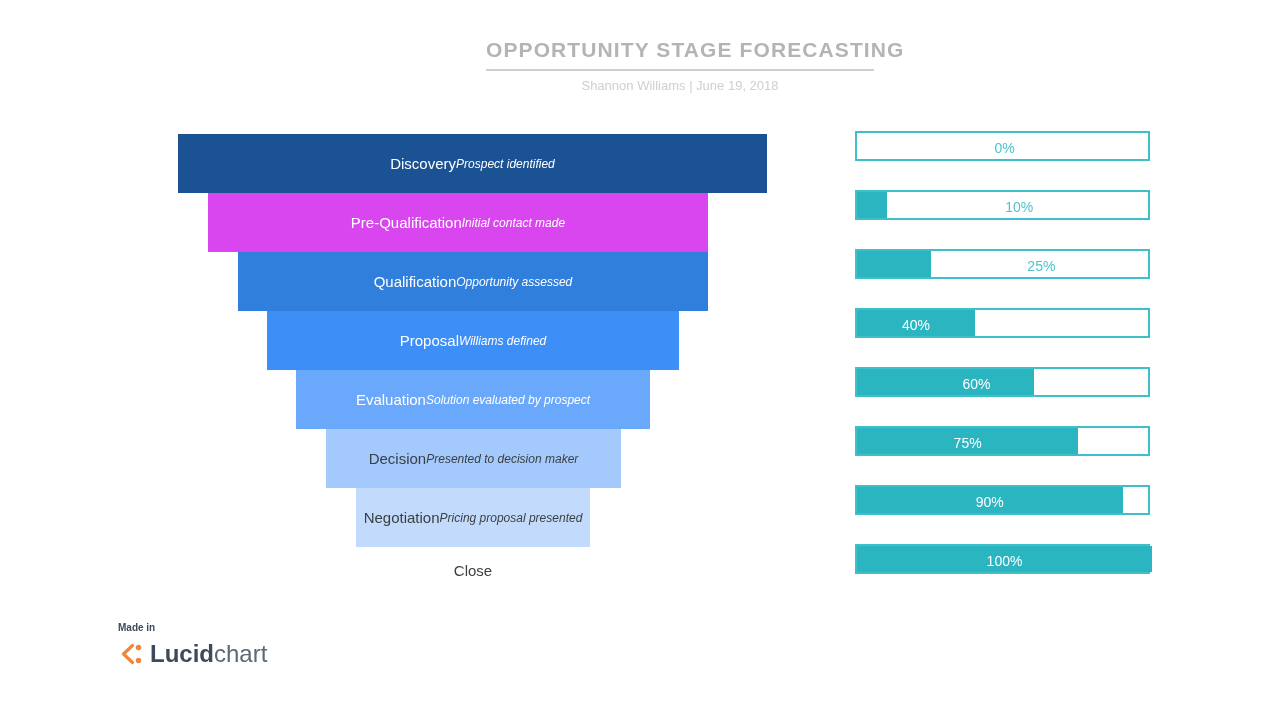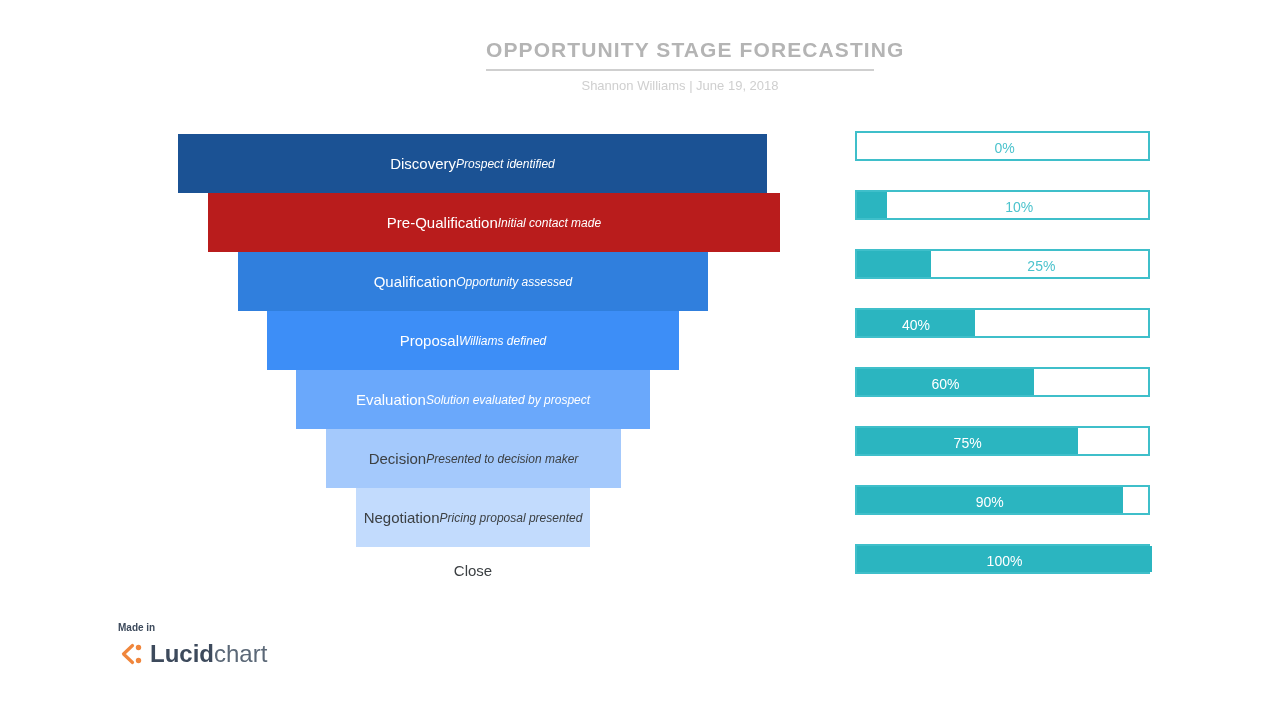--- a/index.html
+++ b/index.html
@@ -183,21 +183,21 @@
 </div>
 
 <div id="funnel">
     <div class="funnel-row">
       <div class="funnel-bar" style="left: 178px; width: 589px; background: rgb(27, 82, 148); color: rgb(255, 255, 255);">
         <div class="funnel-stage-name">Discovery</div>
         <div class="funnel-stage-desc">Prospect identified</div>
       </div>
     </div>
     <div class="funnel-row">
-      <div class="funnel-bar" style="left: 208px; width: 572px; background: #b91c1c; color: rgb(255, 255, 255);">
+      <div class="funnel-bar" style="left: 208px; width: 500px; background: #d946ef; color: rgb(255, 255, 255);">
         <div class="funnel-stage-name">Pre-Qualification</div>
         <div class="funnel-stage-desc">Initial contact made</div>
       </div>
     </div>
     <div class="funnel-row">
       <div class="funnel-bar" style="left: 238px; width: 470px; background: rgb(48, 127, 221); color: rgb(255, 255, 255);">
         <div class="funnel-stage-name">Qualification</div>
         <div class="funnel-stage-desc">Opportunity assessed</div>
       </div>
     </div>
@@ -249,21 +249,21 @@
     </div>
     <div class="progress-row">
       <div class="progress-track" style="border-color: rgb(63, 191, 202);">
         <div class="progress-fill" style="width: 118px; background: rgb(43, 181, 192);"></div>
         <div class="progress-label" style="left: 0px; width: 118px; color: rgb(255, 255, 255);">40%</div>
       </div>
     </div>
     <div class="progress-row">
       <div class="progress-track" style="border-color: rgb(63, 191, 202);">
         <div class="progress-fill" style="width: 177px; background: rgb(43, 181, 192);"></div>
-        <div class="progress-label" style="left: 0px; width: 177px; color: rgb(255, 255, 255);">60%</div>
+        <div class="progress-label" style="left: 0px; width: 177px; color: rgb(255, 255, 255); padding-left: 31px;">60%</div>
       </div>
     </div>
     <div class="progress-row">
       <div class="progress-track" style="border-color: rgb(63, 191, 202);">
         <div class="progress-fill" style="width: 221.25px; background: rgb(43, 181, 192);"></div>
         <div class="progress-label" style="left: 0px; width: 221.25px; color: rgb(255, 255, 255);">75%</div>
       </div>
     </div>
     <div class="progress-row">
       <div class="progress-track" style="border-color: rgb(63, 191, 202);">

